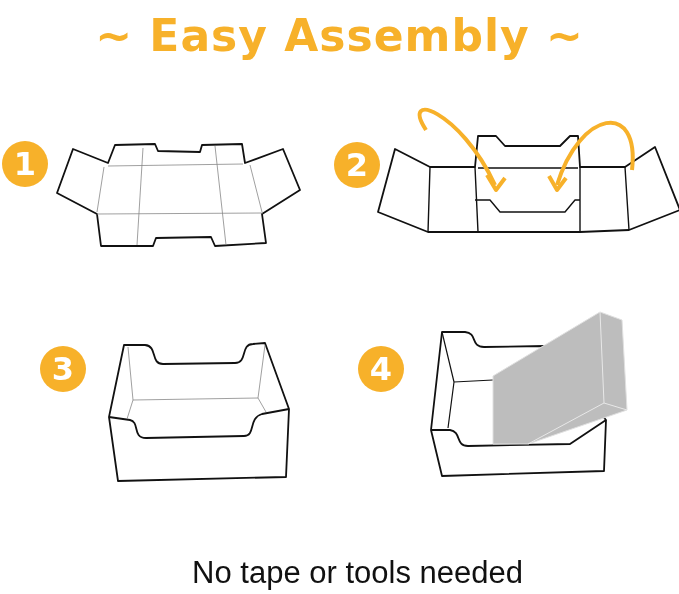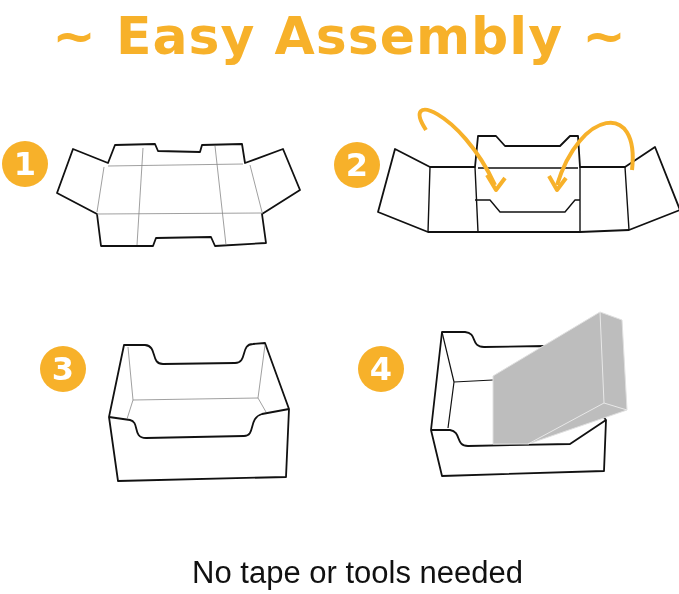--- a/index.html
+++ b/index.html
@@ -1,18 +1,18 @@
 <!DOCTYPE html>
 <html><head>
 <meta charset="utf-8">
 <style>
   html, body { margin:0; padding:0; background:#ffffff; }
   body { width:679px; height:594px; position:relative; overflow:hidden; font-family:"DejaVu Sans", sans-serif; }
   .title { position:absolute; left:0; top:0; width:679px; height:80px; text-align:center;
-    color:#f7b12a; font-family:"DejaVu Sans", sans-serif; font-weight:bold; font-size:52px; line-height:72px; letter-spacing:1px; }
+    color:#f7b12a; font-family:"DejaVu Sans", sans-serif; font-weight:bold; font-size:44px; line-height:72px; letter-spacing:1px; }
   .badge { position:absolute; width:46px; height:46px; border-radius:50%; background:#f7b12a;
     color:#ffffff; font-family:"DejaVu Sans", sans-serif; font-weight:bold; font-size:32px; line-height:46px; text-align:center; }
   .caption { position:absolute; left:18px; top:555px; width:679px; text-align:center;
     font-family:"Liberation Sans", sans-serif; font-size:31px; color:#111111; }
   svg.drawing { position:absolute; left:0; top:0; }
 </style>
 </head>
 <body>
 
 <div class="title">~ Easy Assembly ~</div>

